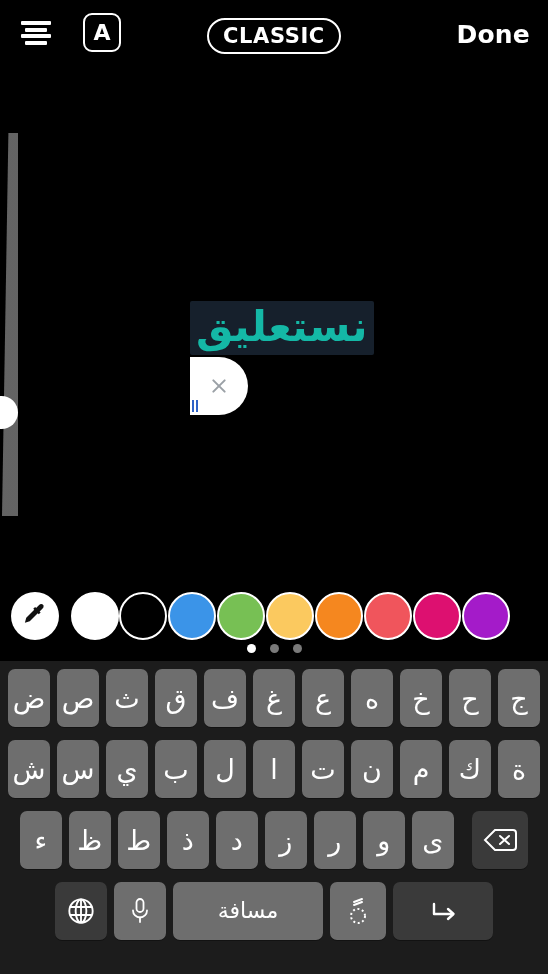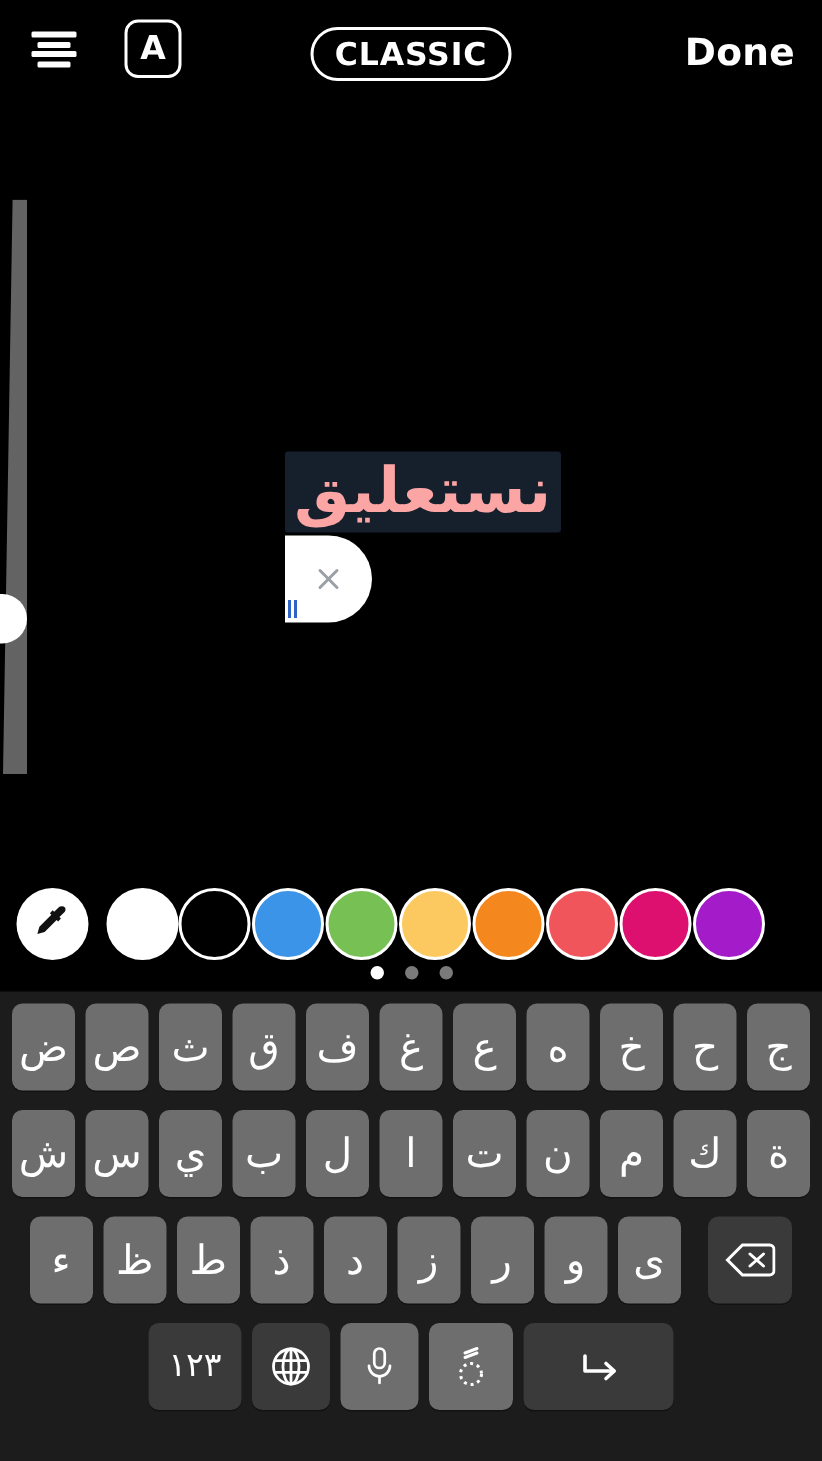--- a/index.html
+++ b/index.html
@@ -223,21 +223,21 @@
   </div>
 
   <div id="size-slider">
     <div id="slider-track"></div>
     <div id="slider-handle"></div>
   </div>
 
   <div id="text-layer">
 
     <div id="text-highlight" style="background: rgb(22, 32, 44);">
-      <div class="txt" style="color: #fca5a5;">نستعليق</div>
+      <div class="txt" style="color: #14b8a6;">نستعليق</div>
     </div>
 
     <div id="sticker">
       <div id="sticker-close">
         <i></i>
         <i></i>
       </div>
       <div id="sticker-bars">
         <i></i>
         <i></i>
@@ -311,38 +311,38 @@
       <div class="key">ى</div>
       <div class="key dark backspace">
         <svg width="34" height="26" viewBox="0 0 34 26">
           <path d="M12 3 H30 a3 3 0 0 1 3 3 v14 a3 3 0 0 1 -3 3 H12 L2 13 Z" fill="none" stroke="#fff" stroke-width="2"></path>
           <path d="M17 9 l9 8 M26 9 l-9 8" stroke="#fff" stroke-width="2" stroke-linecap="round"></path>
         </svg>
       </div>
     </div>
 
     <div class="kb-row r4">
-      <div class="key num">١٢٣</div>
 
       <div class="key globe">
         <svg width="28" height="28" viewBox="0 0 24 24">
           <circle cx="12" cy="12" r="10" fill="none" stroke="#fff" stroke-width="1.6"></circle>
           <ellipse cx="12" cy="12" rx="4.6" ry="10" fill="none" stroke="#fff" stroke-width="1.6"></ellipse>
           <path d="M2.4 8.6 H21.6 M2.4 15.4 H21.6 M12 2 V22" fill="none" stroke="#fff" stroke-width="1.6"></path>
         </svg>
       </div>
 
       <div class="key mic">
         <svg width="24" height="28" viewBox="0 0 24 28">
           <rect x="8.5" y="2" width="7" height="13" rx="3.5" fill="none" stroke="#fff" stroke-width="1.8"></rect>
           <path d="M5 13.5a7 7 0 0 0 14 0" fill="none" stroke="#fff" stroke-width="1.8" stroke-linecap="round"></path>
           <path d="M12 20.5 V25" stroke="#fff" stroke-width="1.8" stroke-linecap="round"></path>
         </svg>
       </div>
 
+      <div class="key space">مسافة</div>
 
       <div class="key harakat">
         <svg width="30" height="36" viewBox="0 0 30 36">
           <path d="M11 9 L19 6 M11 12 L19 9" stroke="#fff" stroke-width="2" stroke-linecap="round"></path>
           <circle cx="15" cy="23" r="7" fill="none" stroke="#fff" stroke-width="2" stroke-dasharray="2 2.6"></circle>
         </svg>
       </div>
 
       <div class="key return">
         <svg width="34" height="26" viewBox="0 0 34 26">

